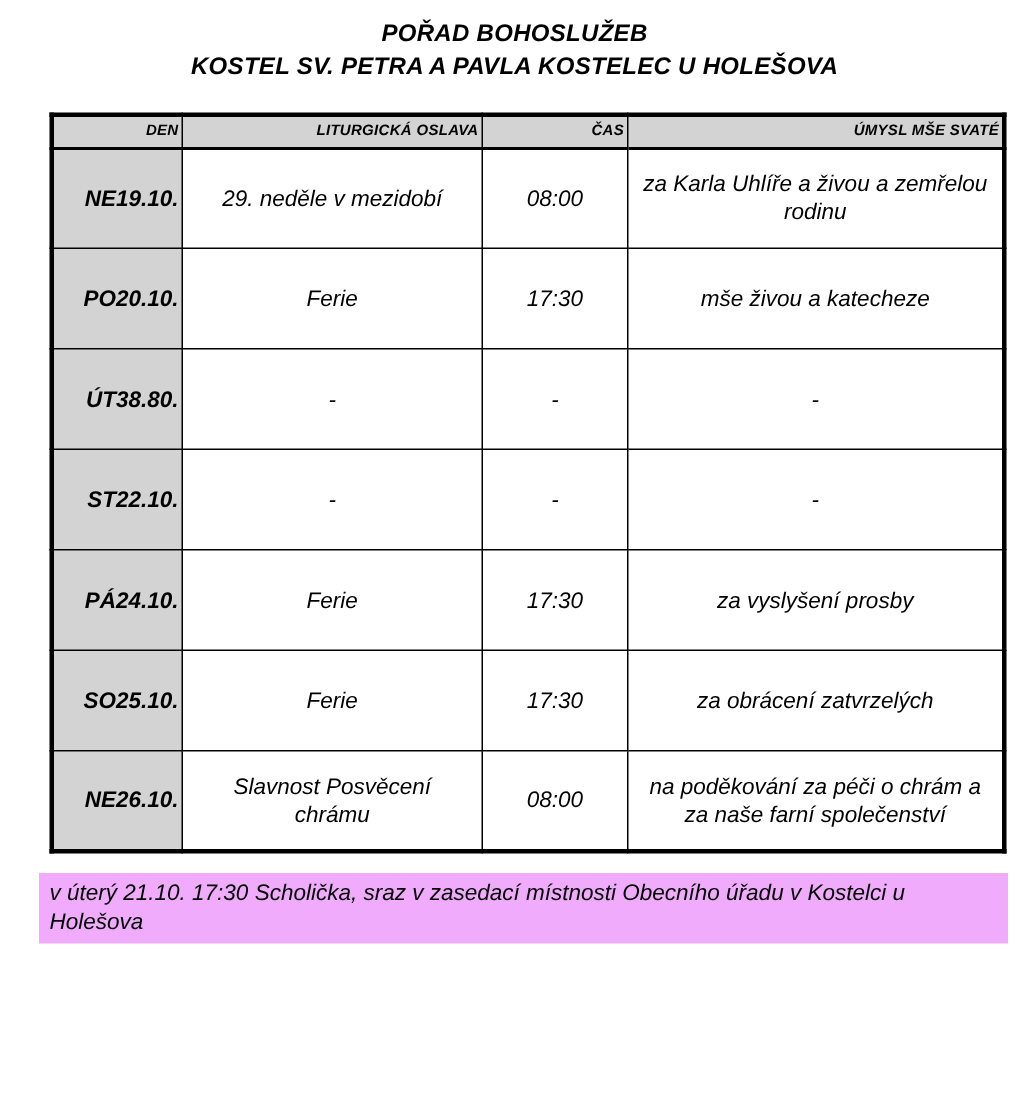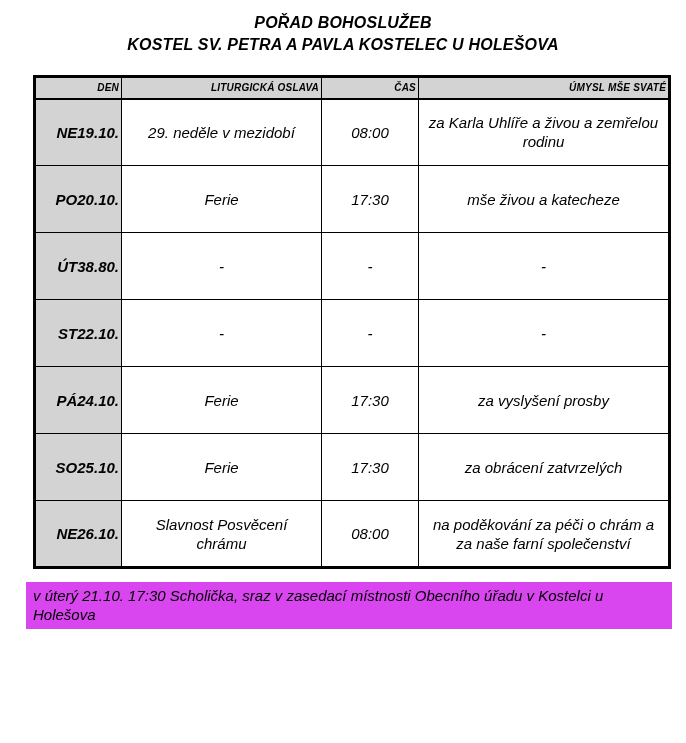--- a/index.html
+++ b/index.html
@@ -57,21 +57,21 @@
   }
   td.day-cell .abbr { display: inline-block; min-width: 27px; }
   td.cel-cell { padding: 2px 8px; white-space: pre-line; }
   td.int-cell { white-space: pre-line; }
   tr.page-break td { border-top: 3px solid #6f6f6f; }
 
   
   .note {
     margin: 13px 16px 0 26px;
     width: 646px;
-    background: #d946ef;
+    background: #f0abfc;
     font-size: 15px; line-height: 19px;
     padding: 4px 7px 5px 7px;
   }
 </style>
 </head>
 <body>
 
 <div class="page">
 
   <div class="doc-header">

